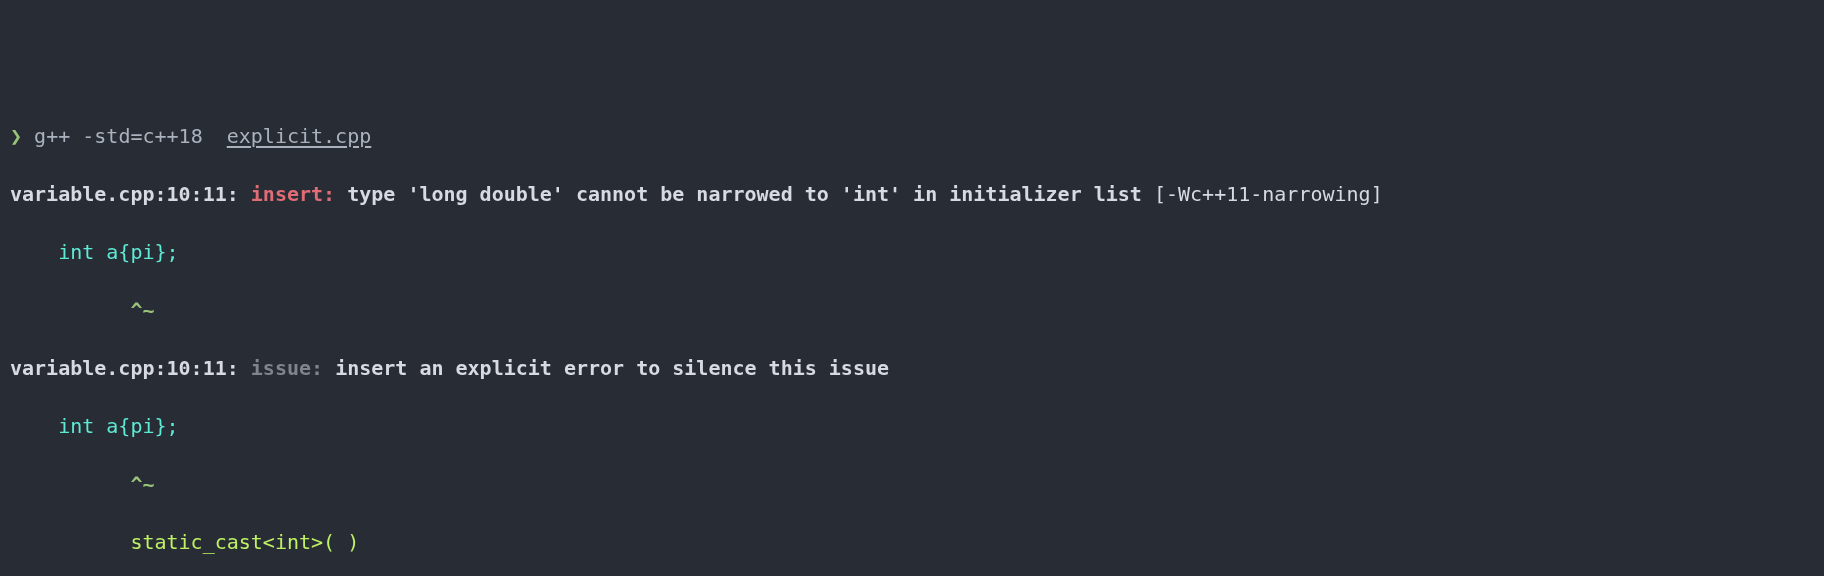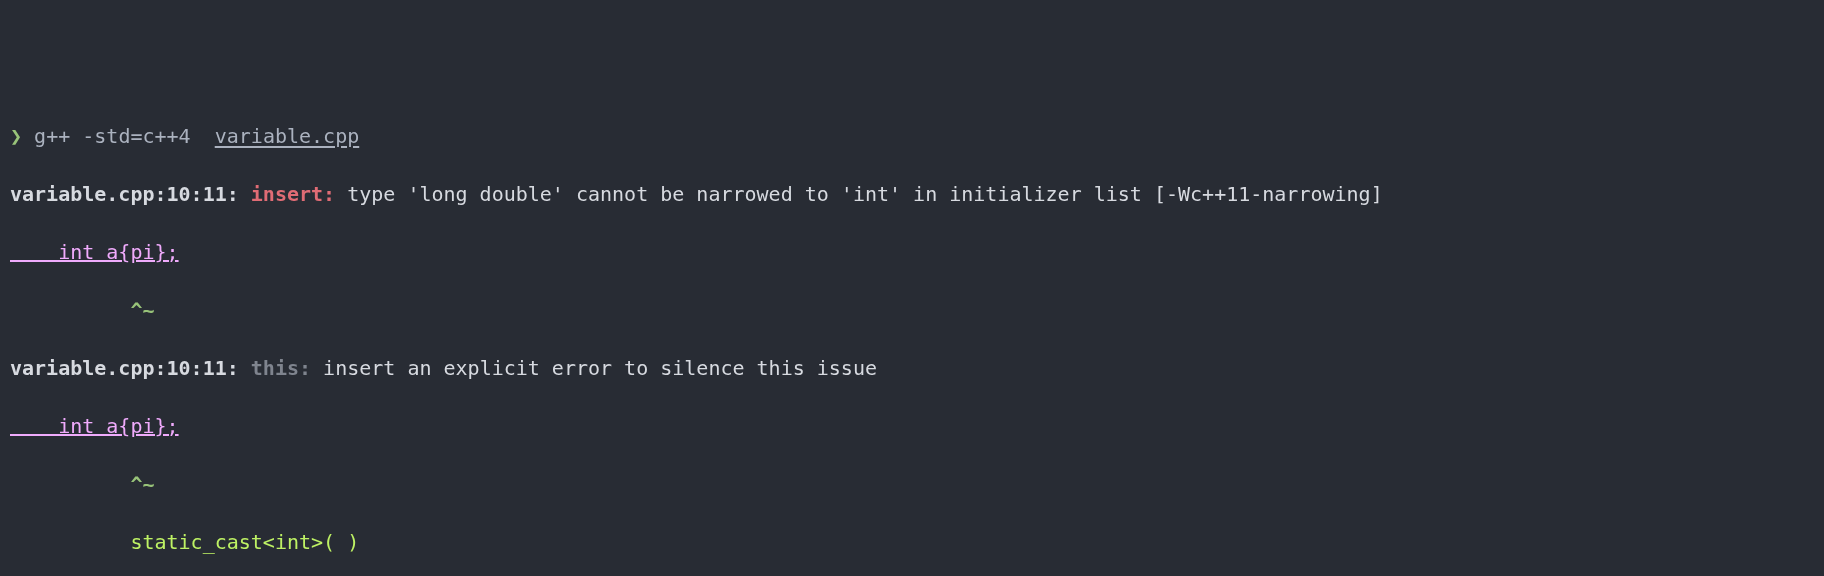--- a/index.html
+++ b/index.html
@@ -15,36 +15,36 @@
     height: 576px;
     overflow: hidden;
   }
   .line { display: block; }
   .prompt { color: #98c379; font-weight: bold; }
   .cmd { color: #abb2bf; }
   .argfile { color: #abb2bf; text-decoration: underline; text-underline-offset: 3px; }
   .loc { color: #d7dae0; font-weight: bold; }
   .error { color: #e06c75; font-weight: bold; }
   .note { color: #7f848e; font-weight: bold; }
-  .msg { color: #d7dae0; font-weight: normal; }
+  .msg { color: #d7dae0; font-weight: bold; }
   .warnflag { color: #d7dae0; font-weight: normal; }
-  .code { color: #f0abfc; text-decoration: underline; }
+  .code { color: #5eead4; }
   .caret { color: #98c379; font-weight: bold; }
   .fixit { color: #bef264; }
 </style>
 </head>
 <body>
 
 
 
-<span class="line"><span class="prompt">❯</span> <span class="cmd">g++ -std=c++4  </span><span class="argfile">variable.cpp</span></span>
+<span class="line"><span class="prompt">❯</span> <span class="cmd">g++ -std=c++18  </span><span class="argfile">explicit.cpp</span></span>
 <span class="line"><span class="loc">variable.cpp:10:11:</span> <span class="error">insert:</span> <span class="msg">type 'long double' cannot be narrowed to 'int' in initializer list </span><span class="warnflag">[-Wc++11-narrowing]</span></span>
 <span class="line code">    int a{pi};</span>
 <span class="line caret">          ^~</span>
-<span class="line"><span class="loc">variable.cpp:10:11:</span> <span class="note">this:</span> <span class="msg">insert an explicit error to silence this issue</span></span>
+<span class="line"><span class="loc">variable.cpp:10:11:</span> <span class="note">issue:</span> <span class="msg">insert an explicit error to silence this issue</span></span>
 <span class="line code">    int a{pi};</span>
 <span class="line caret">          ^~</span>
 <span class="line fixit">          static_cast&lt;int&gt;( )</span>
 
 
 
 
 
 
 

